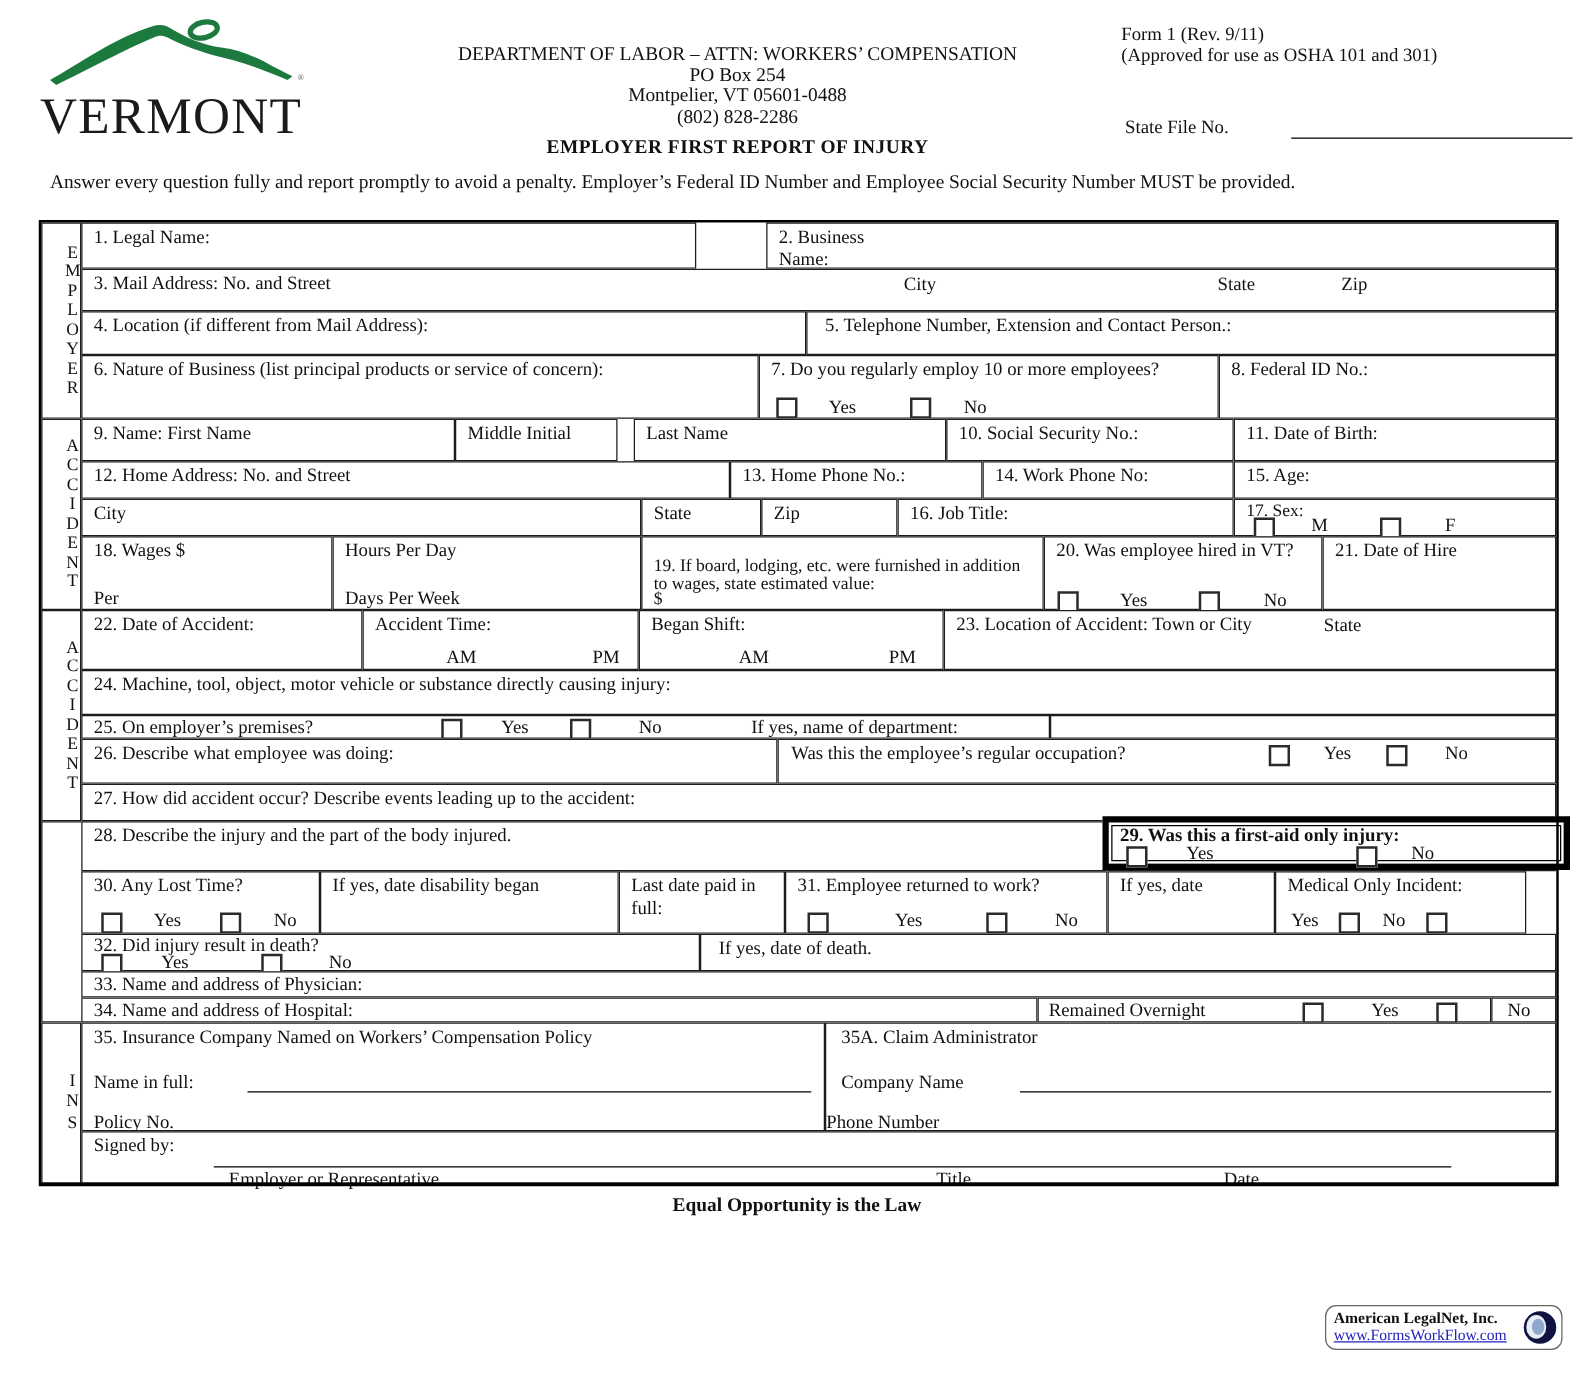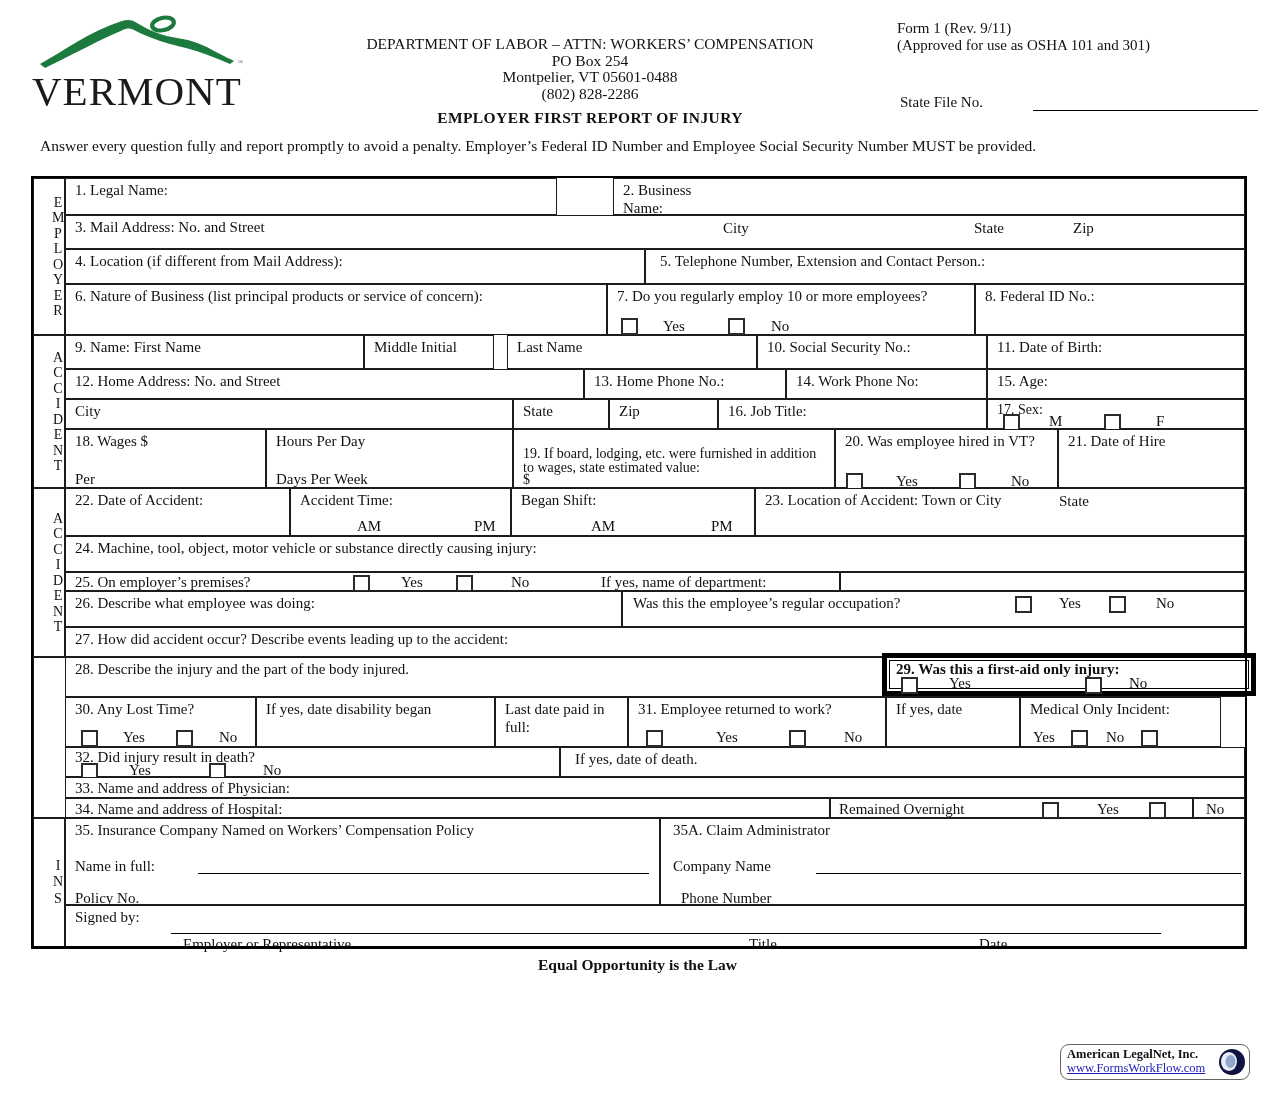--- a/index.html
+++ b/index.html
@@ -272,21 +272,21 @@
   <div class="cell" style="left:65px;top:818px;width:595px;height:87px;">
     <span>35. Insurance Company Named on Workers’ Compensation Policy</span>
     <span class="abs" style="left:9px;top:38px;">Name in full:</span>
     <span class="fineline" style="left:132px;top:54px;width:451px;border-bottom-width:1px;"></span>
     <span class="abs" style="left:9px;top:70px;">Policy No.</span>
   </div>
   <div class="cell" style="left:660px;top:818px;width:585px;height:87px;padding-left:12px;">
     <span>35A.  Claim Administrator</span>
     <span class="abs" style="left:12px;top:38px;">Company Name</span>
     <span class="fineline" style="left:155px;top:54px;width:425px;border-bottom-width:1px;"></span>
-    <span class="abs" style="left:20px;top:70px;">Phone Number</span>
+    <span class="abs" style="left:0;top:70px;">Phone Number</span>
   </div>
 
   <div class="cell" style="left:65px;top:905px;width:1180px;height:42px;">
     <span>Signed by:</span>
     <span class="fineline" style="left:105px;top:27px;width:990px;border-bottom-width:1px;"></span>
     <span class="abs" style="left:117px;top:29px;">Employer or Representative</span>
     <span class="abs" style="left:683px;top:29px;">Title</span>
     <span class="abs" style="left:913px;top:29px;">Date</span>
   </div>
 

